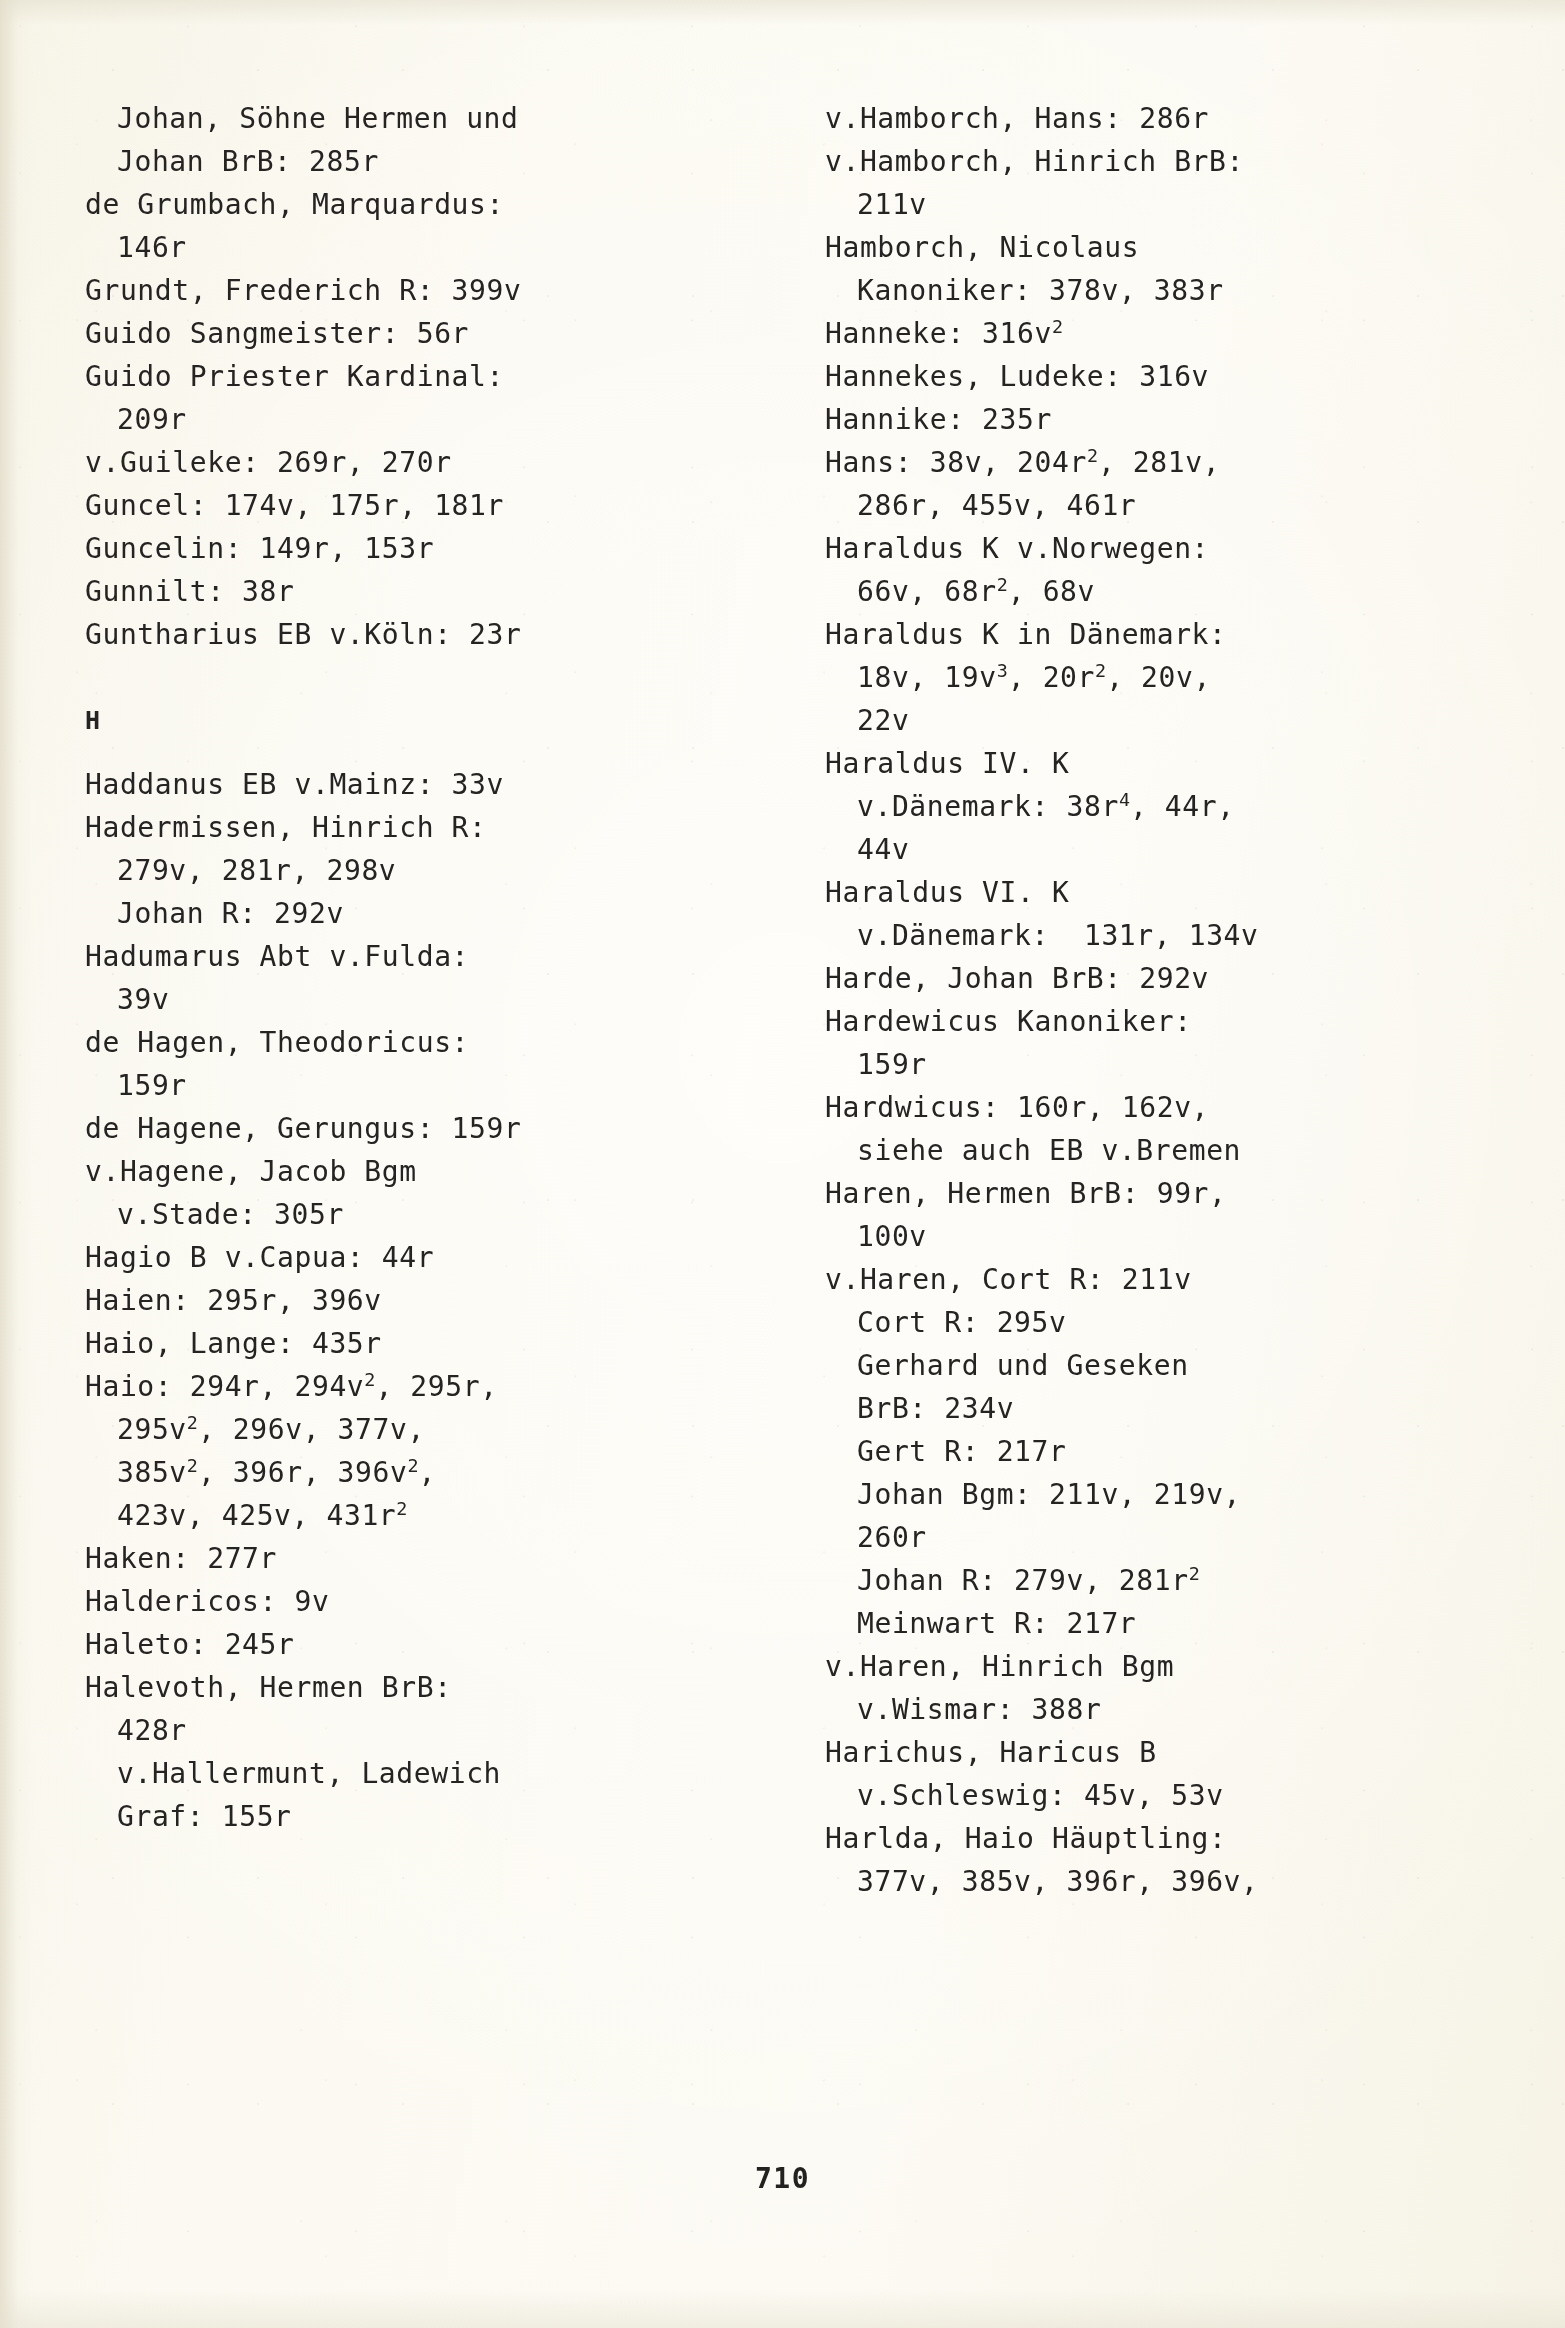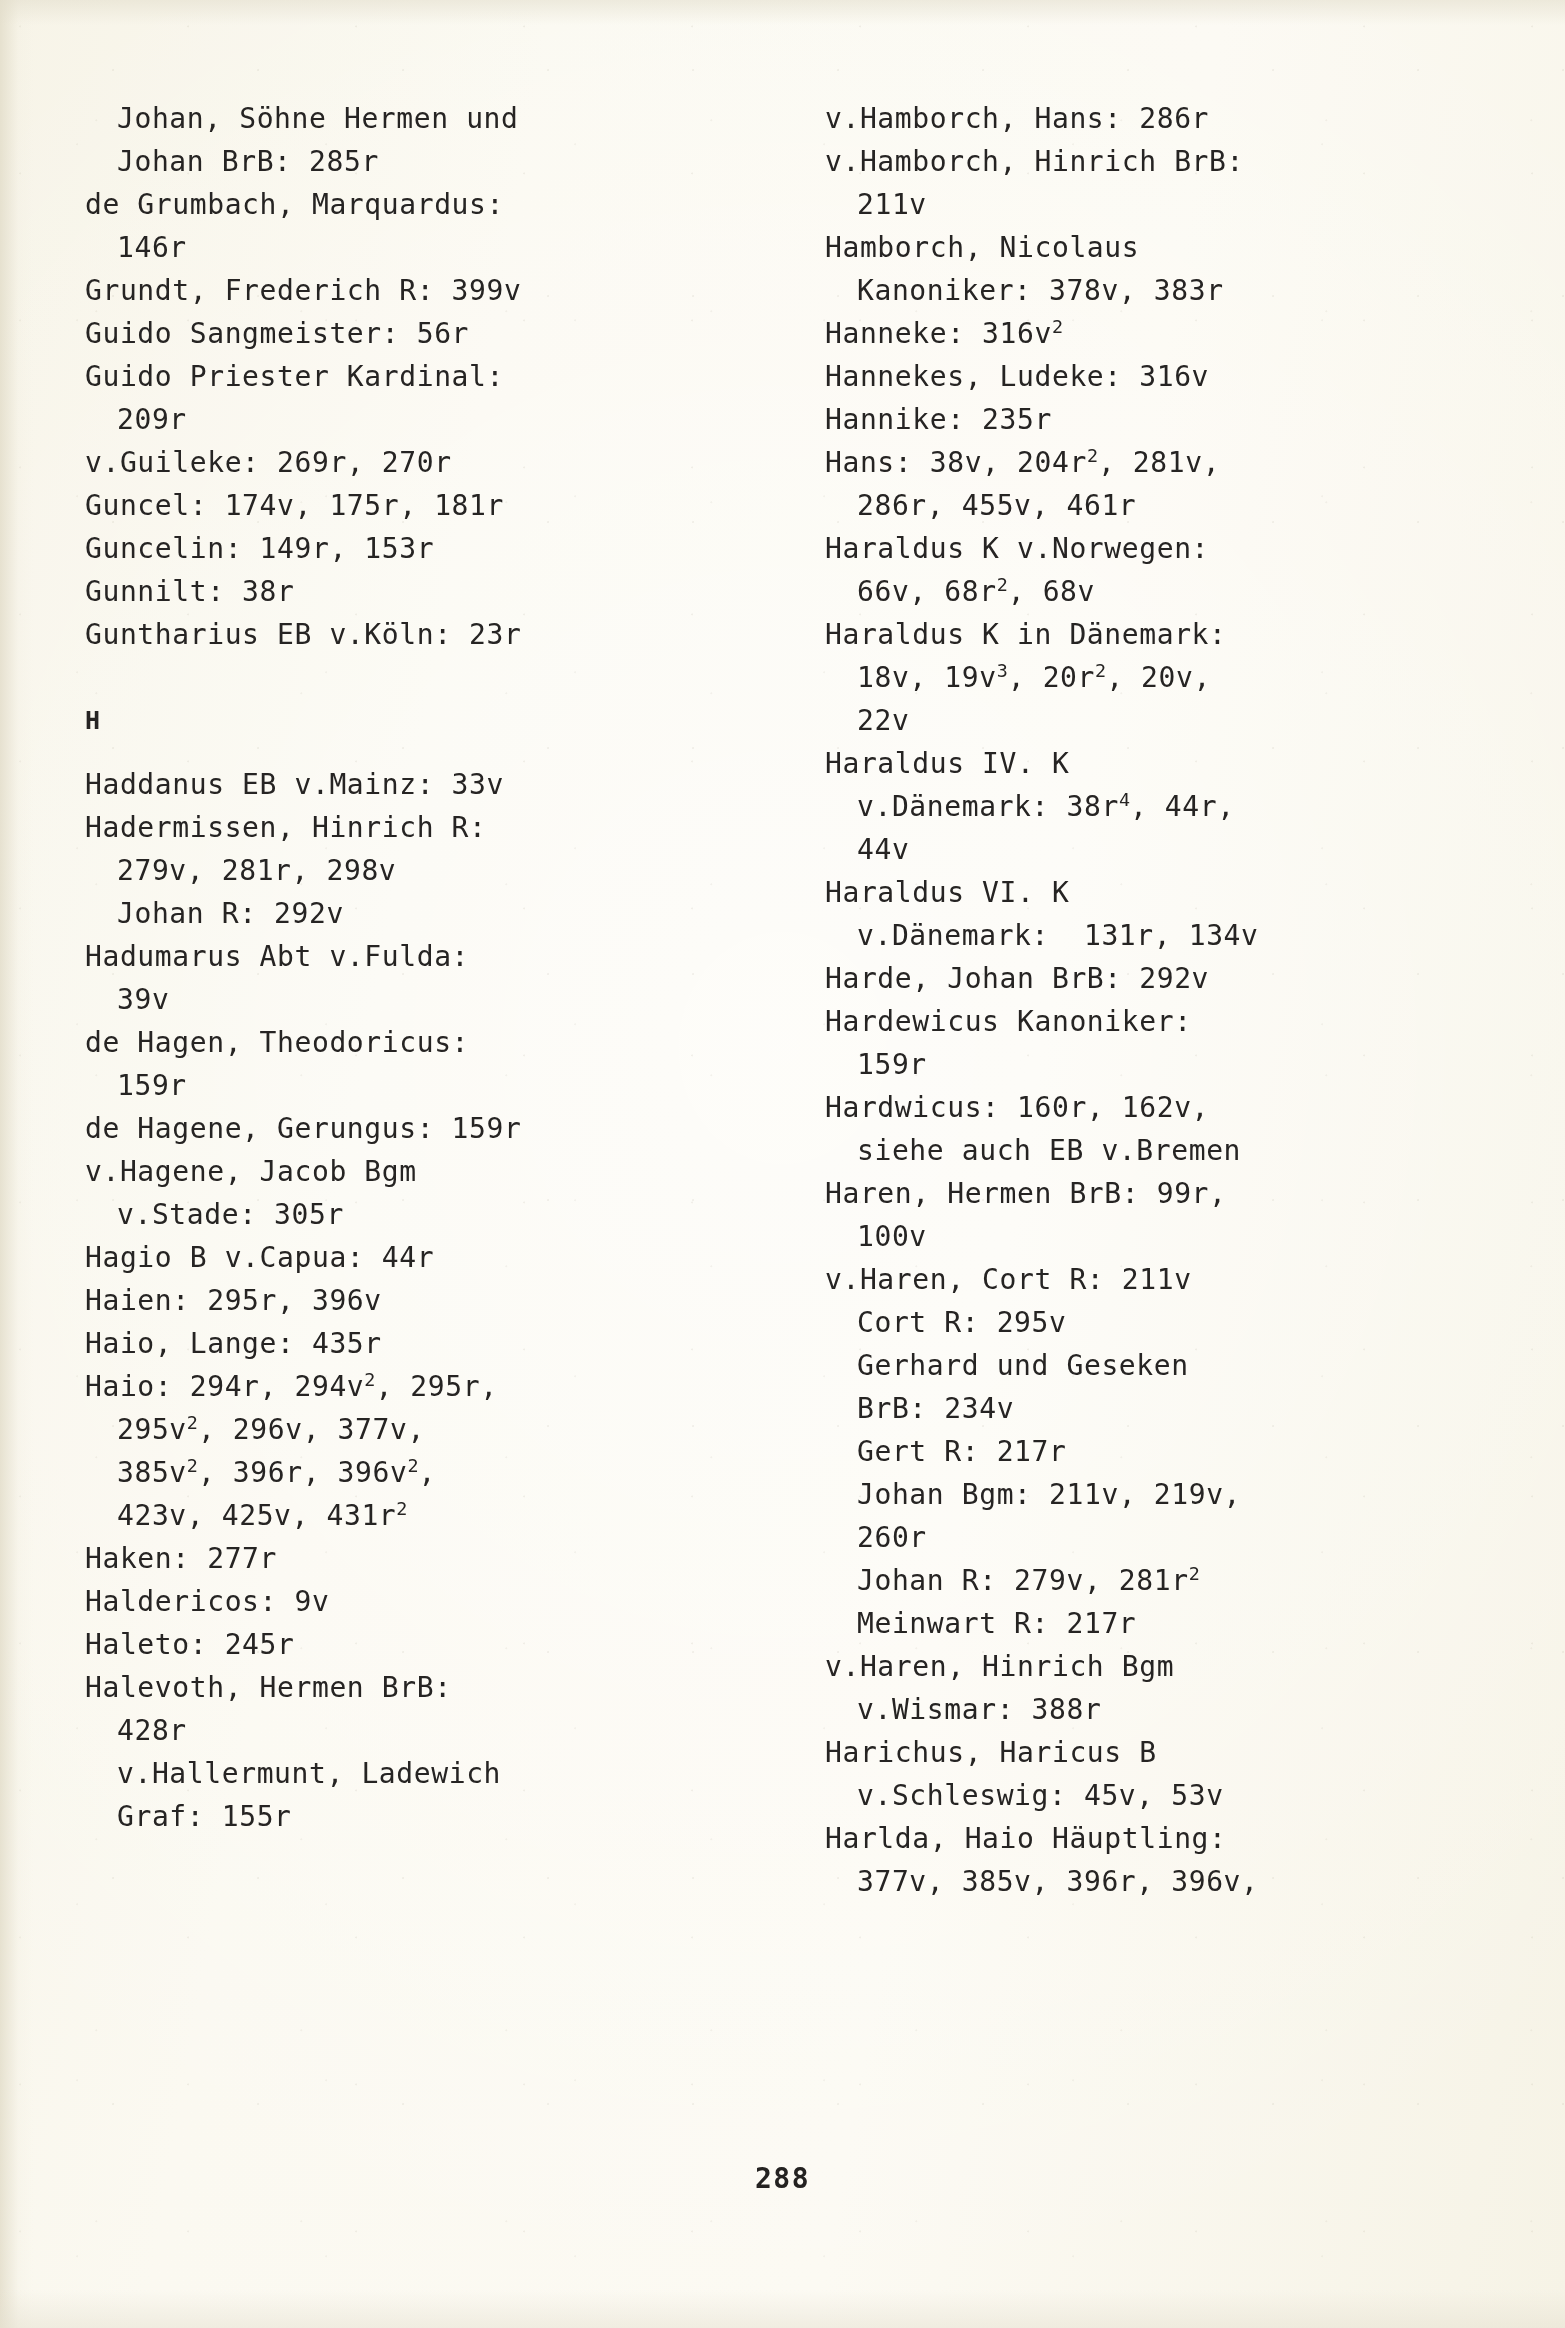--- a/index.html
+++ b/index.html
@@ -124,20 +124,20 @@
 <body>
 
 <div id="page">
   <div id="paper-texture"></div>
 
   <div id="content">
     <div class="column" id="col-left"><span class="entry"><span class="line ind2">Johan, Söhne Hermen und</span><span class="line ind2">Johan BrB: 285r</span></span><span class="entry"><span class="line ind1">de Grumbach, Marquardus:</span><span class="line ind2">146r</span></span><span class="entry"><span class="line ind1">Grundt, Frederich R: 399v</span></span><span class="entry"><span class="line ind1">Guido Sangmeister: 56r</span></span><span class="entry"><span class="line ind1">Guido Priester Kardinal:</span><span class="line ind2">209r</span></span><span class="entry"><span class="line ind1">v.Guileke: 269r, 270r</span></span><span class="entry"><span class="line ind1">Guncel: 174v, 175r, 181r</span></span><span class="entry"><span class="line ind1">Guncelin: 149r, 153r</span></span><span class="entry"><span class="line ind1">Gunnilt: 38r</span></span><span class="entry"><span class="line ind1">Guntharius EB v.Köln: 23r</span></span><span class="gap-small"></span><span class="section-letter">H</span><span class="gap-tiny"></span><span class="entry"><span class="line ind1">Haddanus EB v.Mainz: 33v</span></span><span class="entry"><span class="line ind1">Hadermissen, Hinrich R:</span><span class="line ind2">279v, 281r, 298v</span><span class="line ind2">Johan R: 292v</span></span><span class="entry"><span class="line ind1">Hadumarus Abt v.Fulda:</span><span class="line ind2">39v</span></span><span class="entry"><span class="line ind1">de Hagen, Theodoricus:</span><span class="line ind2">159r</span></span><span class="entry"><span class="line ind1">de Hagene, Gerungus: 159r</span></span><span class="entry"><span class="line ind1">v.Hagene, Jacob Bgm</span><span class="line ind2">v.Stade: 305r</span></span><span class="entry"><span class="line ind1">Hagio B v.Capua: 44r</span></span><span class="entry"><span class="line ind1">Haien: 295r, 396v</span></span><span class="entry"><span class="line ind1">Haio, Lange: 435r</span></span><span class="entry"><span class="line ind1">Haio: 294r, 294v<span class="sup">2</span>, 295r,</span><span class="line ind2">295v<span class="sup">2</span>, 296v, 377v,</span><span class="line ind2">385v<span class="sup">2</span>, 396r, 396v<span class="sup">2</span>,</span><span class="line ind2">423v, 425v, 431r<span class="sup">2</span></span></span><span class="entry"><span class="line ind1">Haken: 277r</span></span><span class="entry"><span class="line ind1">Haldericos: 9v</span></span><span class="entry"><span class="line ind1">Haleto: 245r</span></span><span class="entry"><span class="line ind1">Halevoth, Hermen BrB:</span><span class="line ind2">428r</span></span><span class="entry"><span class="line ind2">v.Hallermunt, Ladewich</span><span class="line ind2">Graf: 155r</span></span></div>
     <div class="column" id="col-right"><span class="entry"><span class="line ind1">v.Hamborch, Hans: 286r</span></span><span class="entry"><span class="line ind1">v.Hamborch, Hinrich BrB:</span><span class="line ind2">211v</span></span><span class="entry"><span class="line ind1">Hamborch, Nicolaus</span><span class="line ind2">Kanoniker: 378v, 383r</span></span><span class="entry"><span class="line ind1">Hanneke: 316v<span class="sup">2</span></span></span><span class="entry"><span class="line ind1">Hannekes, Ludeke: 316v</span></span><span class="entry"><span class="line ind1">Hannike: 235r</span></span><span class="entry"><span class="line ind1">Hans: 38v, 204r<span class="sup">2</span>, 281v,</span><span class="line ind2">286r, 455v, 461r</span></span><span class="entry"><span class="line ind1">Haraldus K v.Norwegen:</span><span class="line ind2">66v, 68r<span class="sup">2</span>, 68v</span></span><span class="entry"><span class="line ind1">Haraldus K in Dänemark:</span><span class="line ind2">18v, 19v<span class="sup">3</span>, 20r<span class="sup">2</span>, 20v,</span><span class="line ind2">22v</span></span><span class="entry"><span class="line ind1">Haraldus IV. K</span><span class="line ind2">v.Dänemark: 38r<span class="sup">4</span>, 44r,</span><span class="line ind2">44v</span></span><span class="entry"><span class="line ind1">Haraldus VI. K</span><span class="line ind2">v.Dänemark:  131r, 134v</span></span><span class="entry"><span class="line ind1">Harde, Johan BrB: 292v</span></span><span class="entry"><span class="line ind1">Hardewicus Kanoniker:</span><span class="line ind2">159r</span></span><span class="entry"><span class="line ind1">Hardwicus: 160r, 162v,</span><span class="line ind2">siehe auch EB v.Bremen</span></span><span class="entry"><span class="line ind1">Haren, Hermen BrB: 99r,</span><span class="line ind2">100v</span></span><span class="entry"><span class="line ind1">v.Haren, Cort R: 211v</span><span class="line ind2">Cort R: 295v</span><span class="line ind2">Gerhard und Geseken</span><span class="line ind2">BrB: 234v</span><span class="line ind2">Gert R: 217r</span><span class="line ind2">Johan Bgm: 211v, 219v,</span><span class="line ind2">260r</span><span class="line ind2">Johan R: 279v, 281r<span class="sup">2</span></span><span class="line ind2">Meinwart R: 217r</span></span><span class="entry"><span class="line ind1">v.Haren, Hinrich Bgm</span><span class="line ind2">v.Wismar: 388r</span></span><span class="entry"><span class="line ind1">Harichus, Haricus B</span><span class="line ind2">v.Schleswig: 45v, 53v</span></span><span class="entry"><span class="line ind1">Harlda, Haio Häuptling:</span><span class="line ind2">377v, 385v, 396r, 396v,</span></span></div>
   </div>
 
-  <div id="page-number">288</div>
+  <div id="page-number">710</div>
 
   <div id="speckle"></div>
   <div id="paper-edge-left"></div>
   <div id="paper-edge-top"></div>
   <div id="paper-edge-bottom"></div>
 </div>
 
 
 </body></html>

